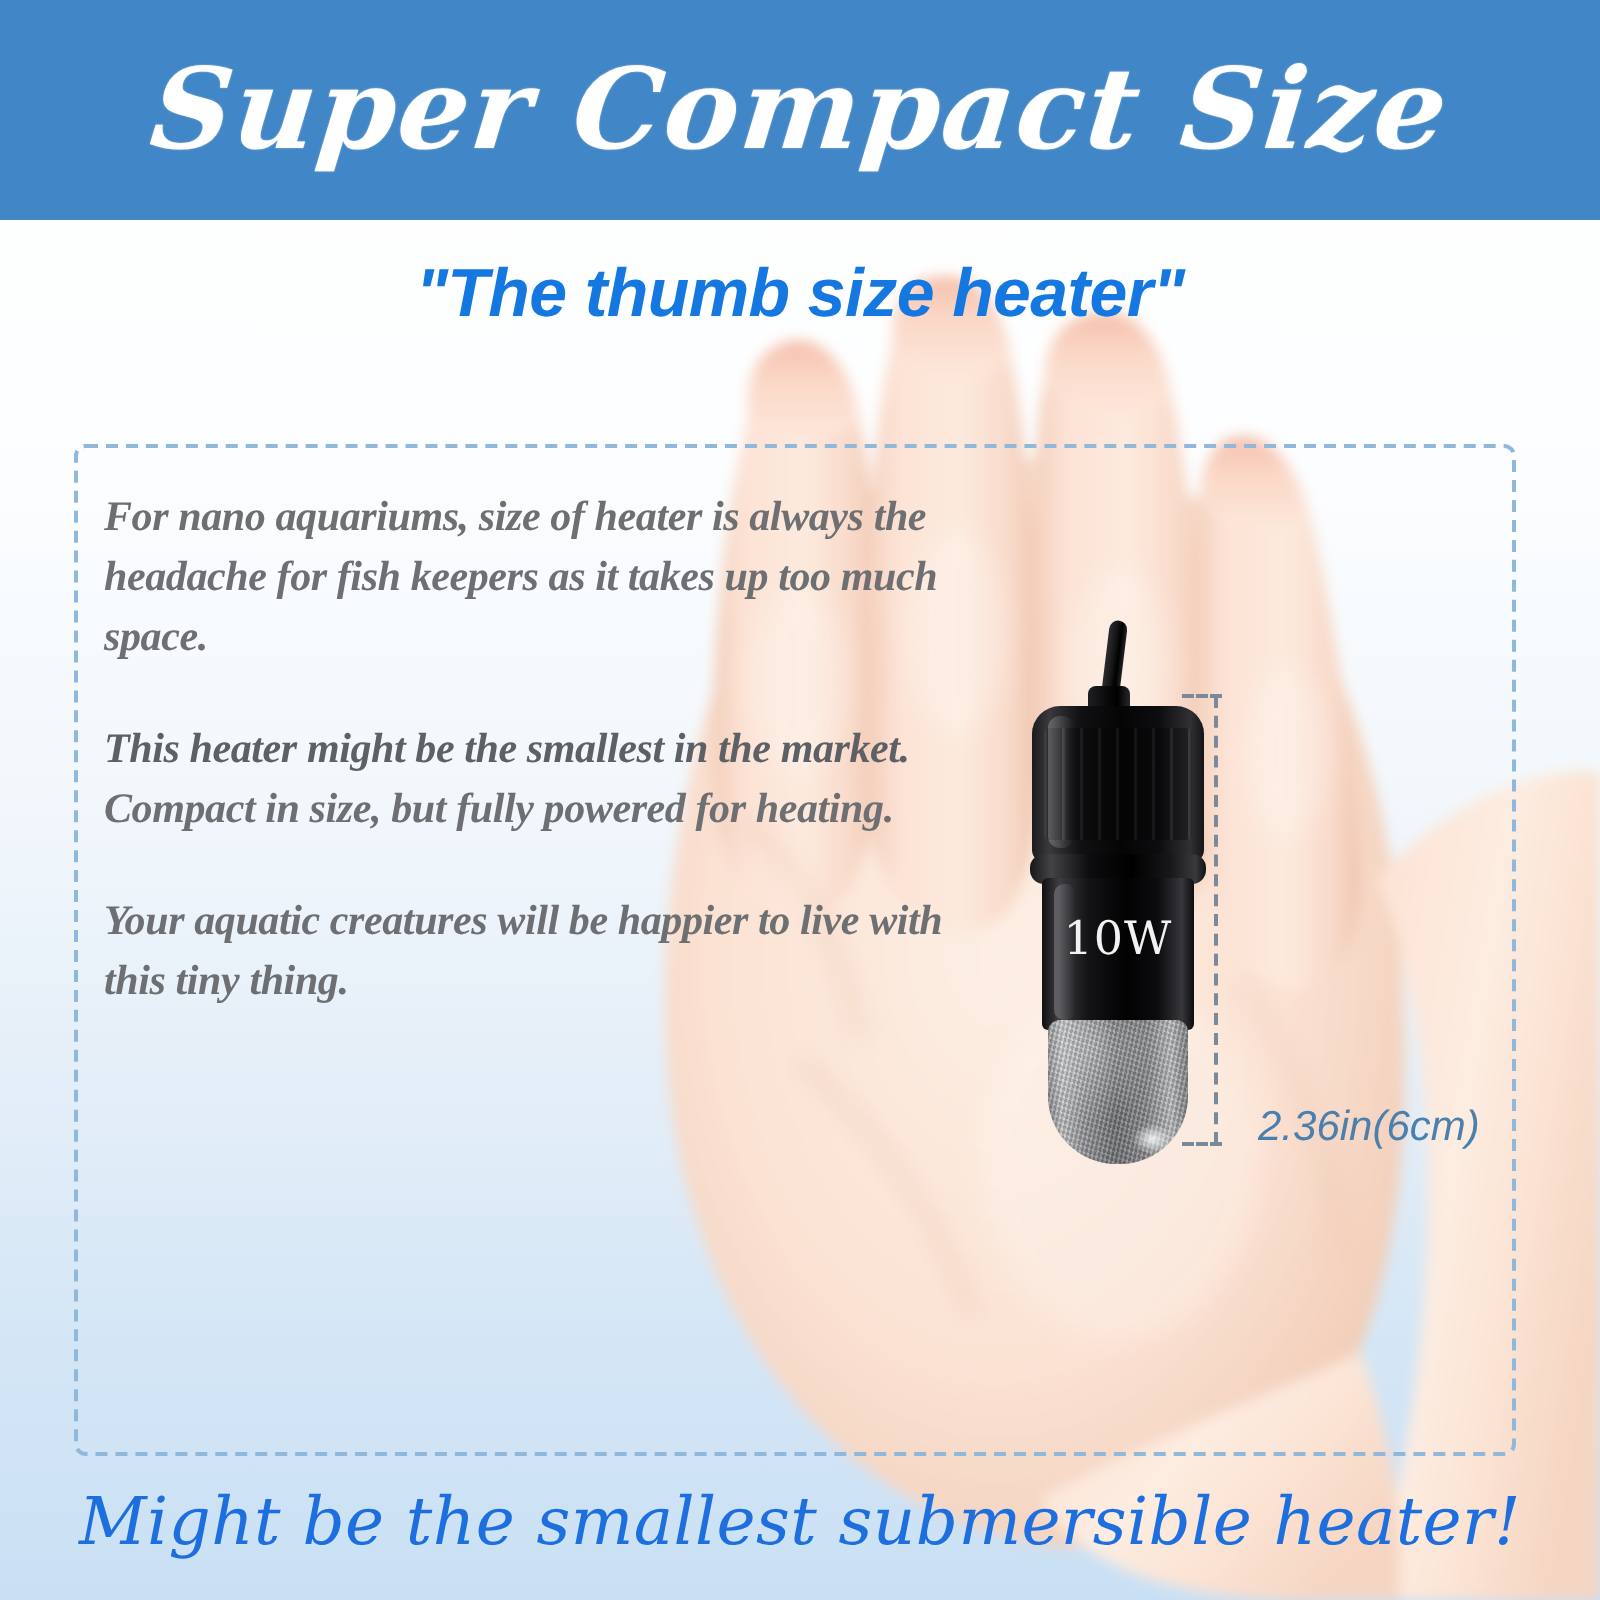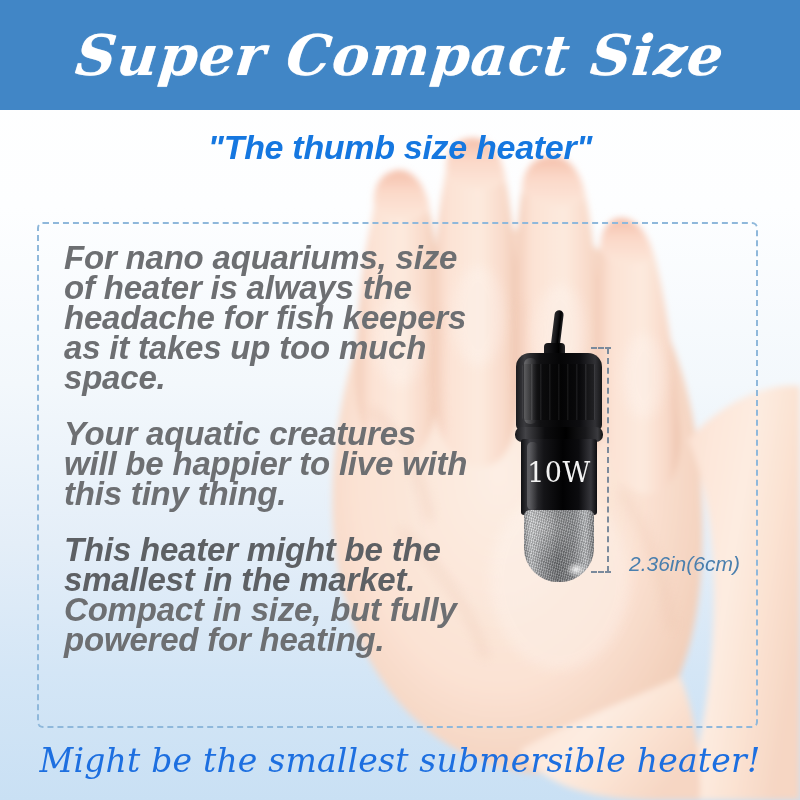--- a/index.html
+++ b/index.html
@@ -45,24 +45,24 @@
     position:absolute;left:37px;top:222px;width:721px;height:506px;
     border:2px dashed #8fb8db;border-radius:6px;
     box-sizing:border-box;
   }
 
   
   .copy{
     position:absolute;left:52px;top:243px;width:420px;
   }
   .copy p{
-    margin:0 0 26px 12px;
-    font-family:Liberation Sans, sans-serif;
+    margin:0 0 26px 0;
+    font-family:Liberation Serif, serif;
     font-style:italic;font-weight:600;
-    font-size:33px;line-height:30px;
+    font-size:21px;line-height:30px;
     color:#6d6f72;letter-spacing:-0.2px;
   }
   .copy p:last-child{margin-bottom:0;}
   .copy b{font-weight:700;color:#5d6064;}
 
   
   .dim-line{
     position:absolute;left:607px;top:348px;width:0;height:224px;
     border-left:2px dashed #7a8a9c;
   }
@@ -115,21 +115,21 @@
     background:linear-gradient(90deg,#101012 0%,#3d3d42 11%,#141417 30%,#020203 55%,#0c0c0f 76%,#36363b 92%,#0d0d10 100%);
     border-radius:3px;
   }
   .body-gloss{
     position:absolute;left:11px;top:132px;width:11px;height:68px;
     background:linear-gradient(90deg,rgba(255,255,255,.22),rgba(255,255,255,0));
     border-radius:5px;
   }
   .watt{
     position:absolute;left:5px;top:147px;width:76px;text-align:center;
-    font-family:"DejaVu Serif", serif;font-weight:400;font-size:27px;
+    font-family:"DejaVu Serif", serif;font-weight:400;font-size:23px;
     color:#f2f2f2;letter-spacing:0.5px;
   }
   .capsule{
     position:absolute;left:8px;top:200px;width:70px;height:72px;
     background:
       radial-gradient(ellipse at 30% 20%, rgba(255,255,255,.42) 0%, rgba(255,255,255,0) 46%),
       linear-gradient(90deg,#8e9093 0%,#c7c9cb 10%,#9a9c9f 26%,#75777a 48%,#8d8f92 70%,#c2c4c7 88%,#85878a 100%);
     border-radius:6px 6px 34px 34px;
     overflow:hidden;
   }
@@ -251,22 +251,22 @@
   <div class="header-band">
     <div class="header-title">Super Compact Size</div>
   </div>
 
   <div class="subtitle">"The thumb size heater"</div>
 
   <div class="content-box"></div>
 
   <div class="copy">
     <p>For nano aquariums, size of heater is always the headache for fish keepers as it takes up too much space.</p>
+    <p><b>This heater might be the smallest in the market.</b><span> Compact in size, but fully powered for heating.</span></p>
     <p>Your aquatic creatures will be happier to live with this tiny thing.</p>
-    <p><b>This heater might be the smallest in the market.</b><span> Compact in size, but fully powered for heating.</span></p>
   </div>
 
   <div class="heater">
     <div class="cable"></div>
     <div class="cable-base"></div>
     <div class="cap"></div>
     <div class="cap-ribs"></div>
     <div class="cap-gloss"></div>
     <div class="collar"></div>
     <div class="body-tube"></div>

